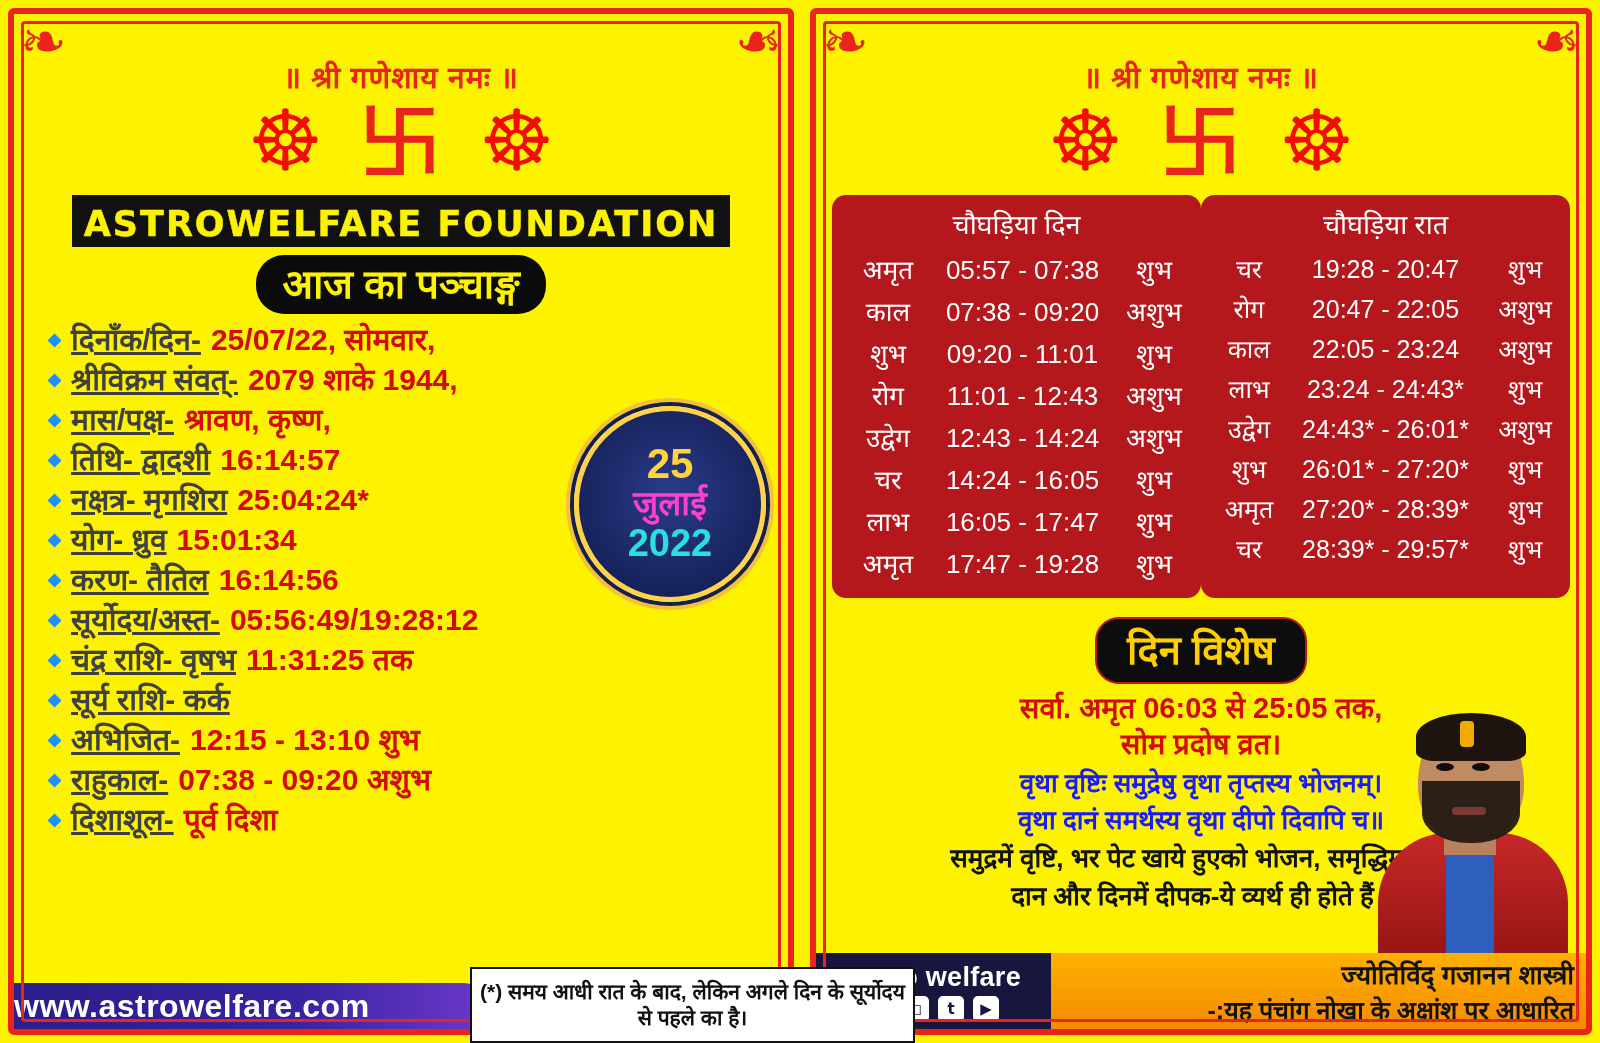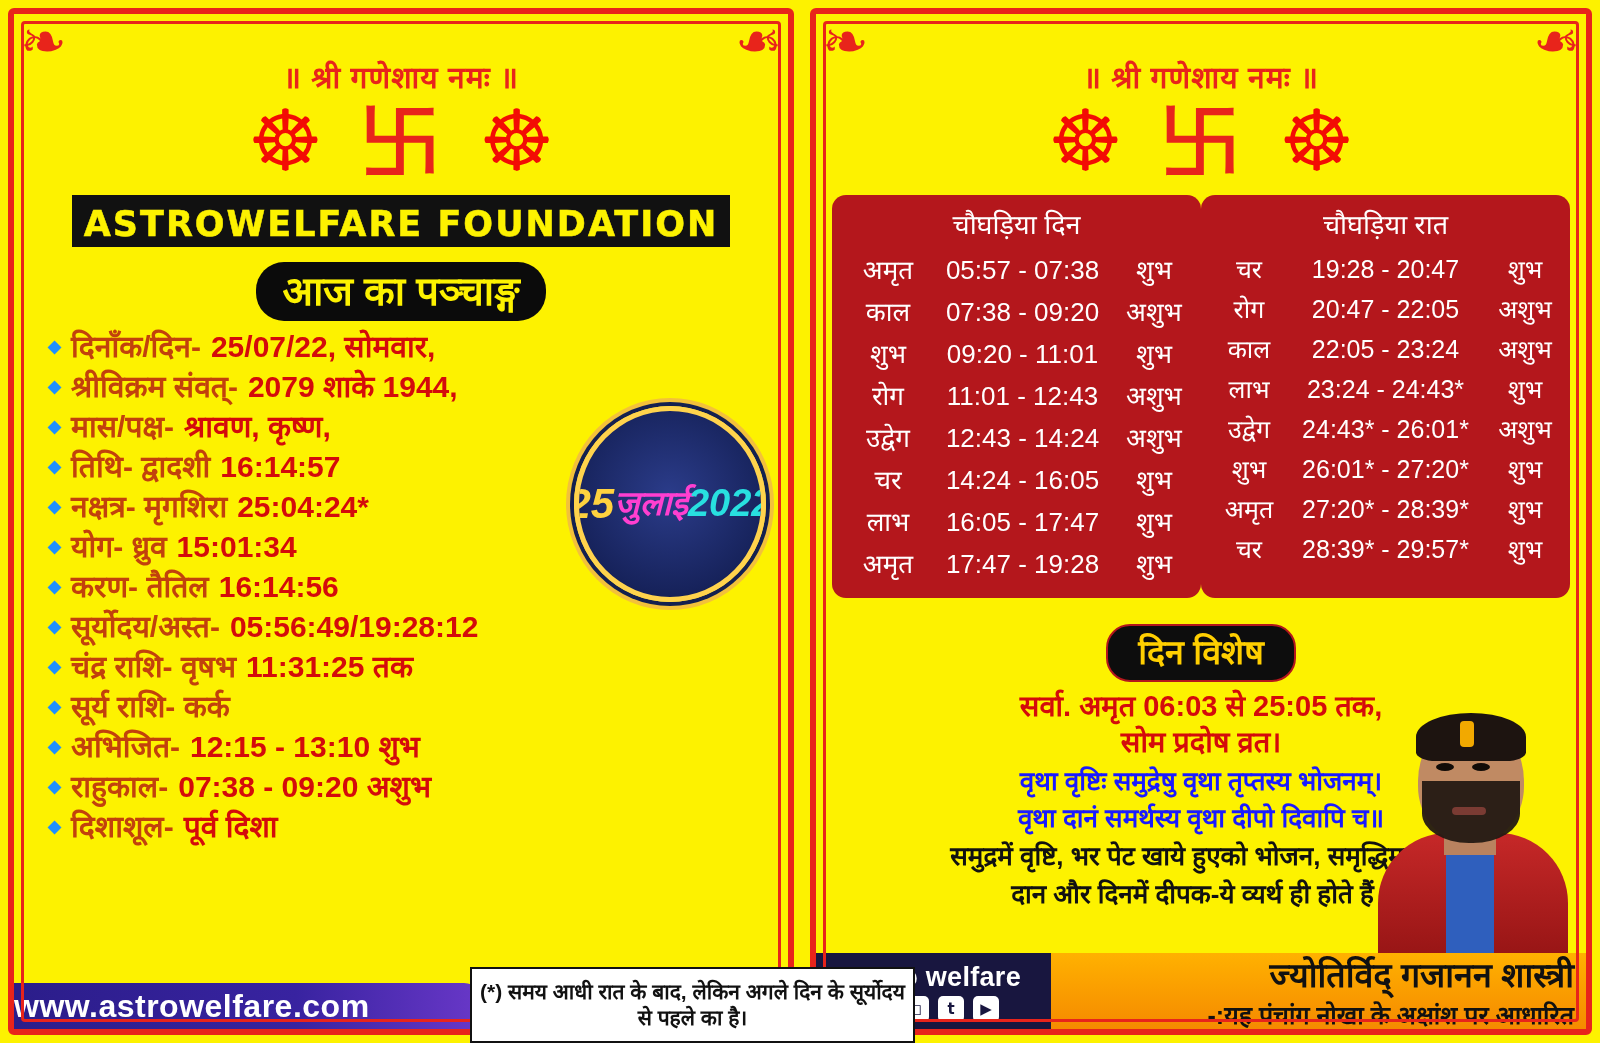--- a/index.html
+++ b/index.html
@@ -87,56 +87,55 @@
     font-weight: bold;
     font-size: 35px;
     letter-spacing: 2px;
     padding: 9px 12px 3px;
     font-family: "DejaVu Sans", sans-serif;
     -webkit-text-stroke: 0.5px #fdf200;
   }
   .subbrand {
     display: block;
     width: fit-content;
-    margin: 15px auto 6px;
+    margin: 8px auto 6px;
     background: #0b0b0b;
     color: #fdf200;
     font-weight: bold;
     font-size: 40px;
     padding: 0 26px 4px;
     border-radius: 28px;
   }
   .lines { padding: 0 6px 0 34px; position: relative; }
   .line {
     display: flex;
     align-items: baseline;
     gap: 10px;
     font-size: 30px;
     font-weight: bold;
     line-height: 1.0;
     padding: 5px 0;
     color: #1a1aff;
   }
   .bullet { color: #1e90ff; font-size: 17px; position: relative; top: -5px; }
-  .ltxt { color: #c2410c; }
+  .ltxt { color: #404040; text-decoration: underline; }
   .rtxt { color: #d40b0b; }
 
   
   .seal {
     position: absolute;
     right: 22px; top: 392px;
     width: 192px; height: 196px;
     border-radius: 50%;
     background: radial-gradient(circle at 50% 45%, #2b3c8a 0%, #17235c 70%, #0d1540 100%);
     border: 5px solid #ffd34d;
     box-shadow: 0 0 0 4px #14204f, 0 0 0 8px #f3c13a;
-    display: flex; flex-direction: row;
+    display: flex; flex-direction: column;
     align-items: center; justify-content: center;
     overflow: hidden;
-    font-style: italic;
   }
   .seal .d1 { font-size: 42px; font-weight: bold; color: #ffd23f; line-height: 1; }
   .seal .d2 { font-size: 34px; font-weight: bold; color: #ff3fd0; line-height: 1.1; }
   .seal .d3 { font-size: 38px; font-weight: bold; color: #28e0e0; line-height: 1.1; }
 
   
   .url-bar {
     position: absolute;
     left: 0; bottom: 0;
     width: 470px; height: 46px;
@@ -186,25 +185,25 @@
     align-items: baseline;
     font-size: 26px;
     padding: 3px 2px;
   }
   .crow .nm { text-align: center; padding-left: 6px; }
   .crow .tm { text-align: center; }
   .crow .st { text-align: center; }
   .chau.night .crow { grid-template-columns: 70px 1fr 70px; font-size: 25px; }
 
   .din-title {
-    margin: 10px auto 6px;
+    margin: 3px auto 6px;
     width: fit-content;
     background: #0d0d0d;
     color: #ffcf00;
-    font-size: 34px;
+    font-size: 40px;
     font-weight: bold;
     padding: 2px 30px 6px;
     border-radius: 24px;
     border: 2px solid #b4171c;
   }
   .din-body { text-align: center; padding: 0 14px; }
   .din-body .l1 { color: #d40b0b; font-weight: bold; font-size: 29px; line-height: 1.25; }
   .din-body .l2 { color: #1a1aff; font-weight: bold; font-size: 26px; line-height: 1.3; margin-top: 4px; text-align: center; }
   .din-body .l3 { color: #111; font-weight: bold; font-size: 26px; line-height: 1.3; margin-top: 4px; }
 
@@ -249,21 +248,21 @@
     width: 26px; height: 26px; border-radius: 5px; background: #fff; color: #18163f;
     font-size: 15px; font-weight: bold; display: flex; align-items: center; justify-content: center;
     font-family: "DejaVu Sans", sans-serif;
   }
   .orange {
     flex: 1;
     background: linear-gradient(180deg,#ffb100 0%, #f58a00 100%);
     display: flex; flex-direction: column; align-items: flex-end; justify-content: center;
     padding-right: 12px;
   }
-  .orange .a { font-size: 34px; font-weight: bold; color: #111; }
+  .orange .a { font-size: 26px; font-weight: bold; color: #111; }
   .orange .b { font-size: 25px; font-weight: bold; color: #111; }
 </style>
 </head>
 <body>
 
 <div class="page">
 
   <div class="panel panel-left">
     <div class="corner tl">❧</div>
     <div class="corner tr">❧</div>

